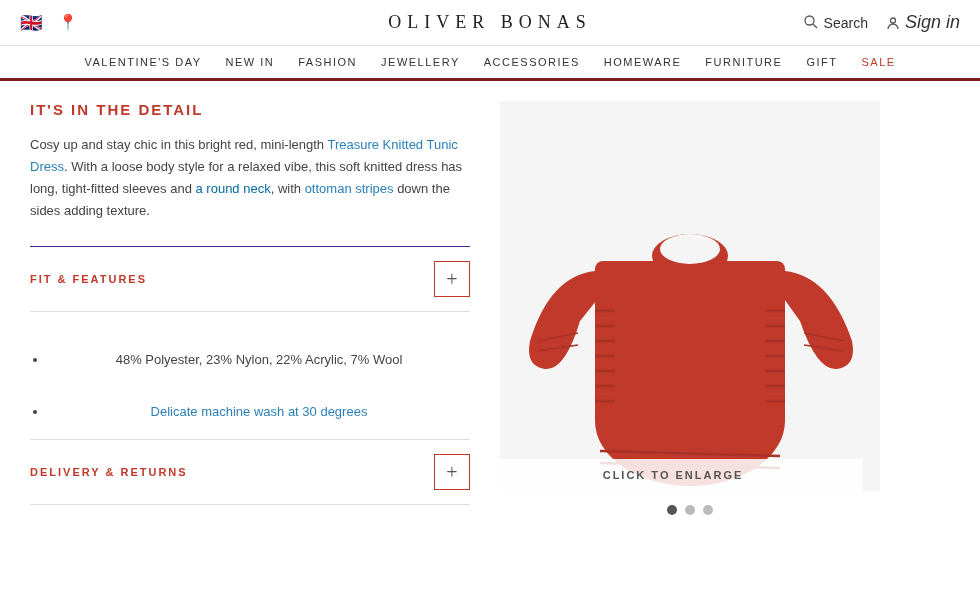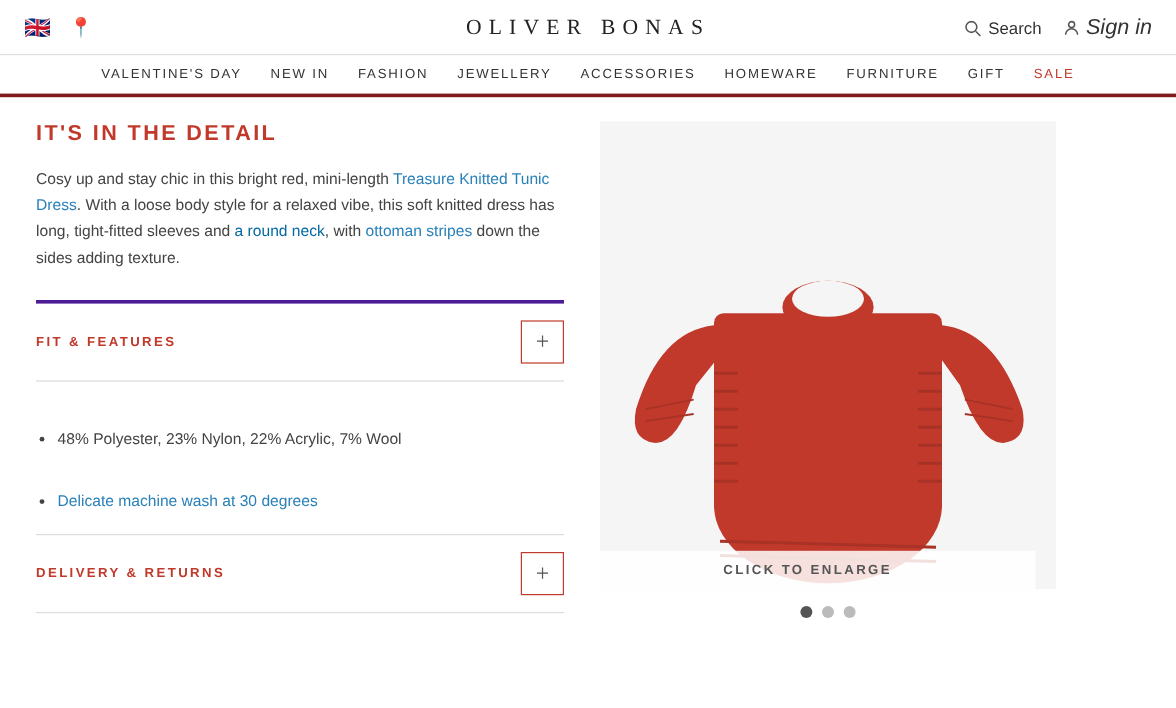--- a/index.html
+++ b/index.html
@@ -5,40 +5,40 @@
     * { margin: 0; padding: 0; box-sizing: border-box; }
     body { font-family: 'Georgia', serif; background: #fff; width: 980px; height: 590px; overflow: hidden; }
 
     
     .header { display: flex; align-items: center; justify-content: space-between; padding: 12px 20px; border-bottom: 1px solid #e0e0e0; }
     .header-left { display: flex; align-items: center; gap: 10px; }
     .flag { width: 28px; height: 18px; display: inline-flex; align-items: center; font-size: 18px; }
     .pin-icon { color: #888; font-size: 16px; }
     .logo { font-size: 18px; letter-spacing: 6px; color: #222; font-family: 'Georgia', serif; font-weight: normal; position: absolute; left: 50%; transform: translateX(-50%); }
     .header-right { display: flex; align-items: center; gap: 18px; }
-    .search-btn { display: flex; align-items: flex-end; gap: 6px; color: #333; font-size: 14px; cursor: pointer; font-family: Arial, sans-serif; }
+    .search-btn { display: flex; align-items: flex-start; gap: 6px; color: #333; font-size: 14px; cursor: pointer; font-family: Arial, sans-serif; }
     .signin-btn { display: flex; align-items: center; gap: 5px; color: #333; font-size: 18px; cursor: pointer; font-family: Arial, sans-serif; font-style: italic; }
 
     
     .nav { display: flex; align-items: center; justify-content: center; gap: 24px; padding: 10px 20px; border-bottom: 3px solid #7f1d1d; }
     .nav-item { font-size: 11px; letter-spacing: 1.5px; color: #333; cursor: pointer; font-family: Arial, sans-serif; font-weight: 500; text-transform: uppercase; }
     .nav-item.sale { color: #c0392b; }
 
     
     .main { display: flex; padding: 20px 30px; gap: 30px; }
     .content-left { flex: 1; max-width: 440px; }
     .content-right { flex: 0 0 380px; position: relative; }
 
     
-    .section-title { color: #c0392b; font-size: 18px; letter-spacing: 2px; font-family: Arial, sans-serif; font-weight: 700; text-transform: uppercase; margin-bottom: 16px; }
+    .section-title { color: #c0392b; font-size: 15px; letter-spacing: 2px; font-family: Arial, sans-serif; font-weight: 700; text-transform: uppercase; margin-bottom: 16px; }
 
     .description { font-size: 13px; line-height: 1.7; color: #444; font-family: Arial, sans-serif; margin-bottom: 24px; }
 
     
-    .accordion { border-top: 3px solid #4c1d95; }
+    .accordion { border-top: 1px solid #4c1d95; text-align: center; }
     .accordion-item { border-bottom: 1px solid #ddd; }
     .accordion-header { display: flex; align-items: center; justify-content: space-between; padding: 14px 0; cursor: pointer; }
     .accordion-label { font-size: 11px; letter-spacing: 2px; color: #c0392b; font-family: Arial, sans-serif; font-weight: 600; text-transform: uppercase; }
     .accordion-btn { width: 36px; height: 36px; border: 1.5px solid #c0392b; display: flex; align-items: center; justify-content: center; color: #555; font-size: 20px; font-weight: 300; cursor: pointer; flex-shrink: 0; }
     .accordion-content { padding: 8px 0 16px 0; }
     .accordion-content ul { padding-left: 18px; }
     .accordion-content li { font-size: 13px; color: #444; font-family: Arial, sans-serif; line-height: 1.8; margin-top: 28px; }
     .accordion-content li span { color: #2980b9; }
 
     

